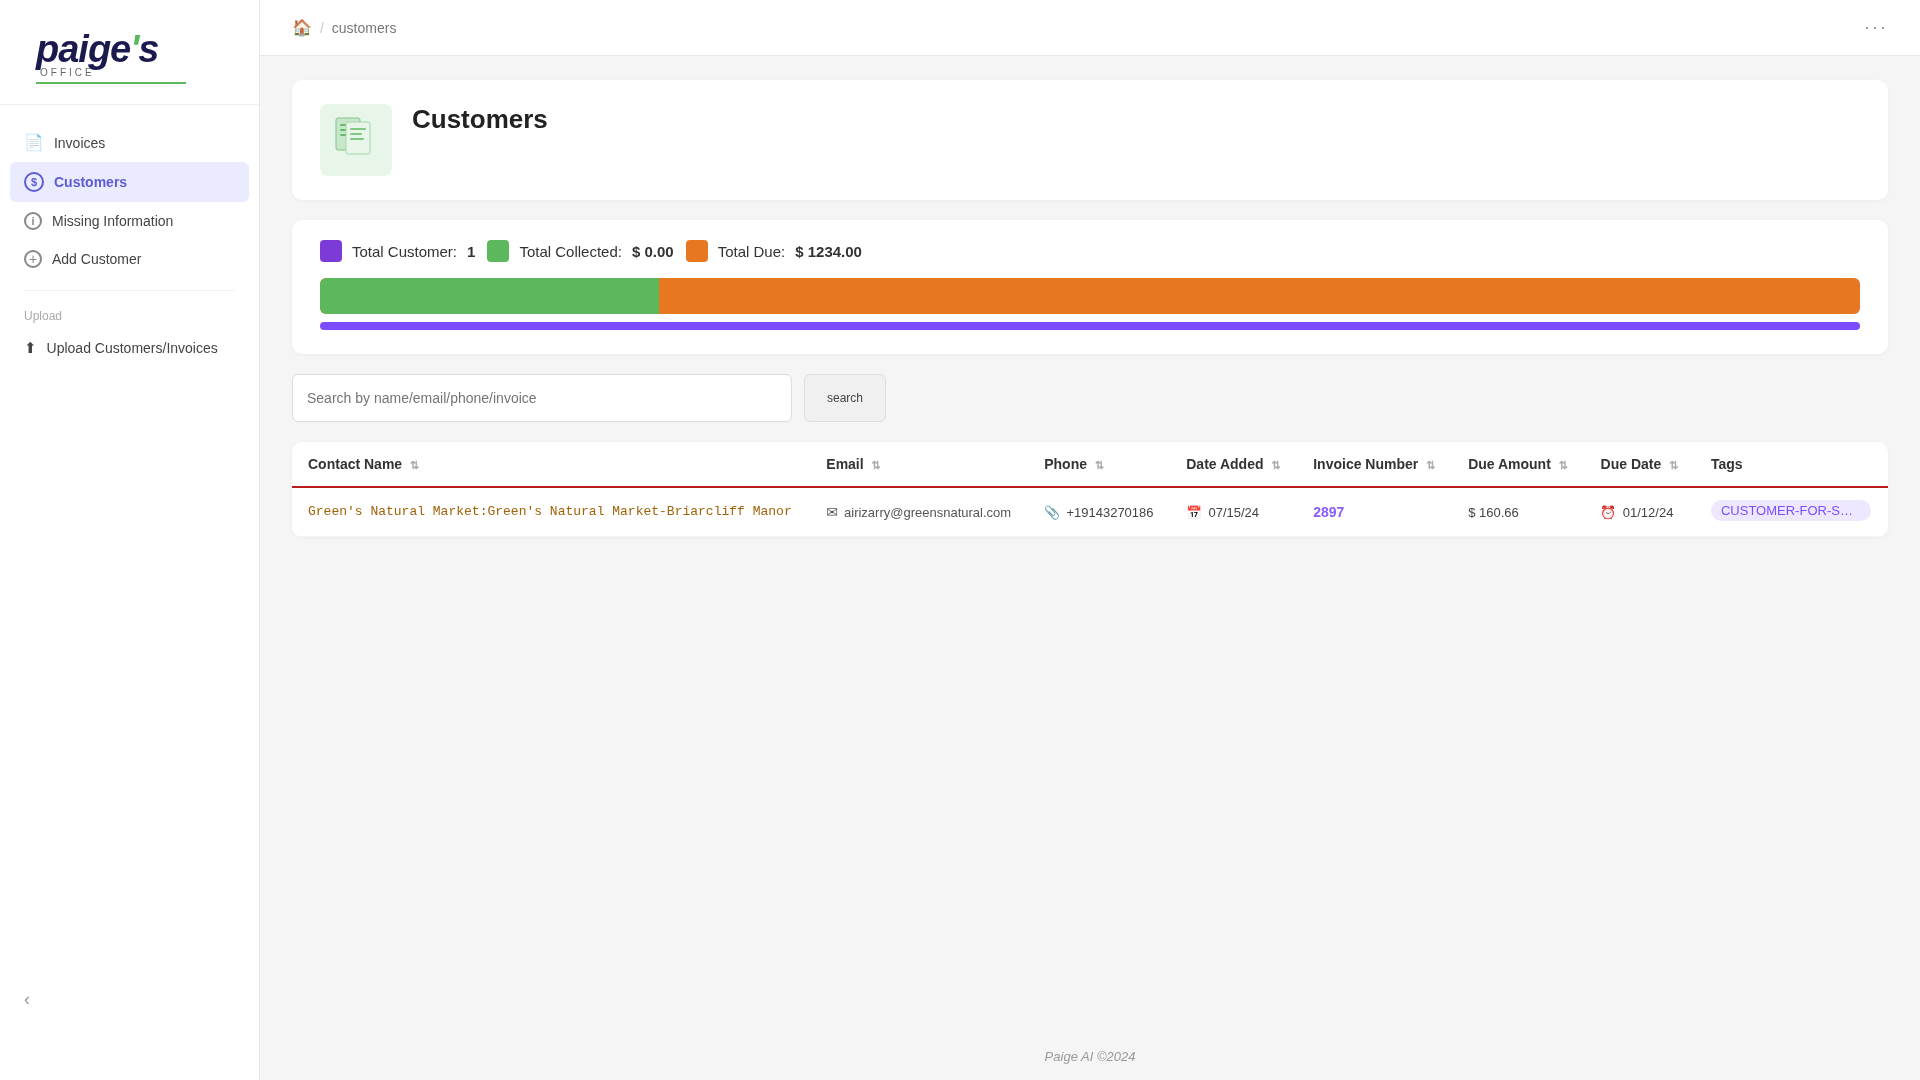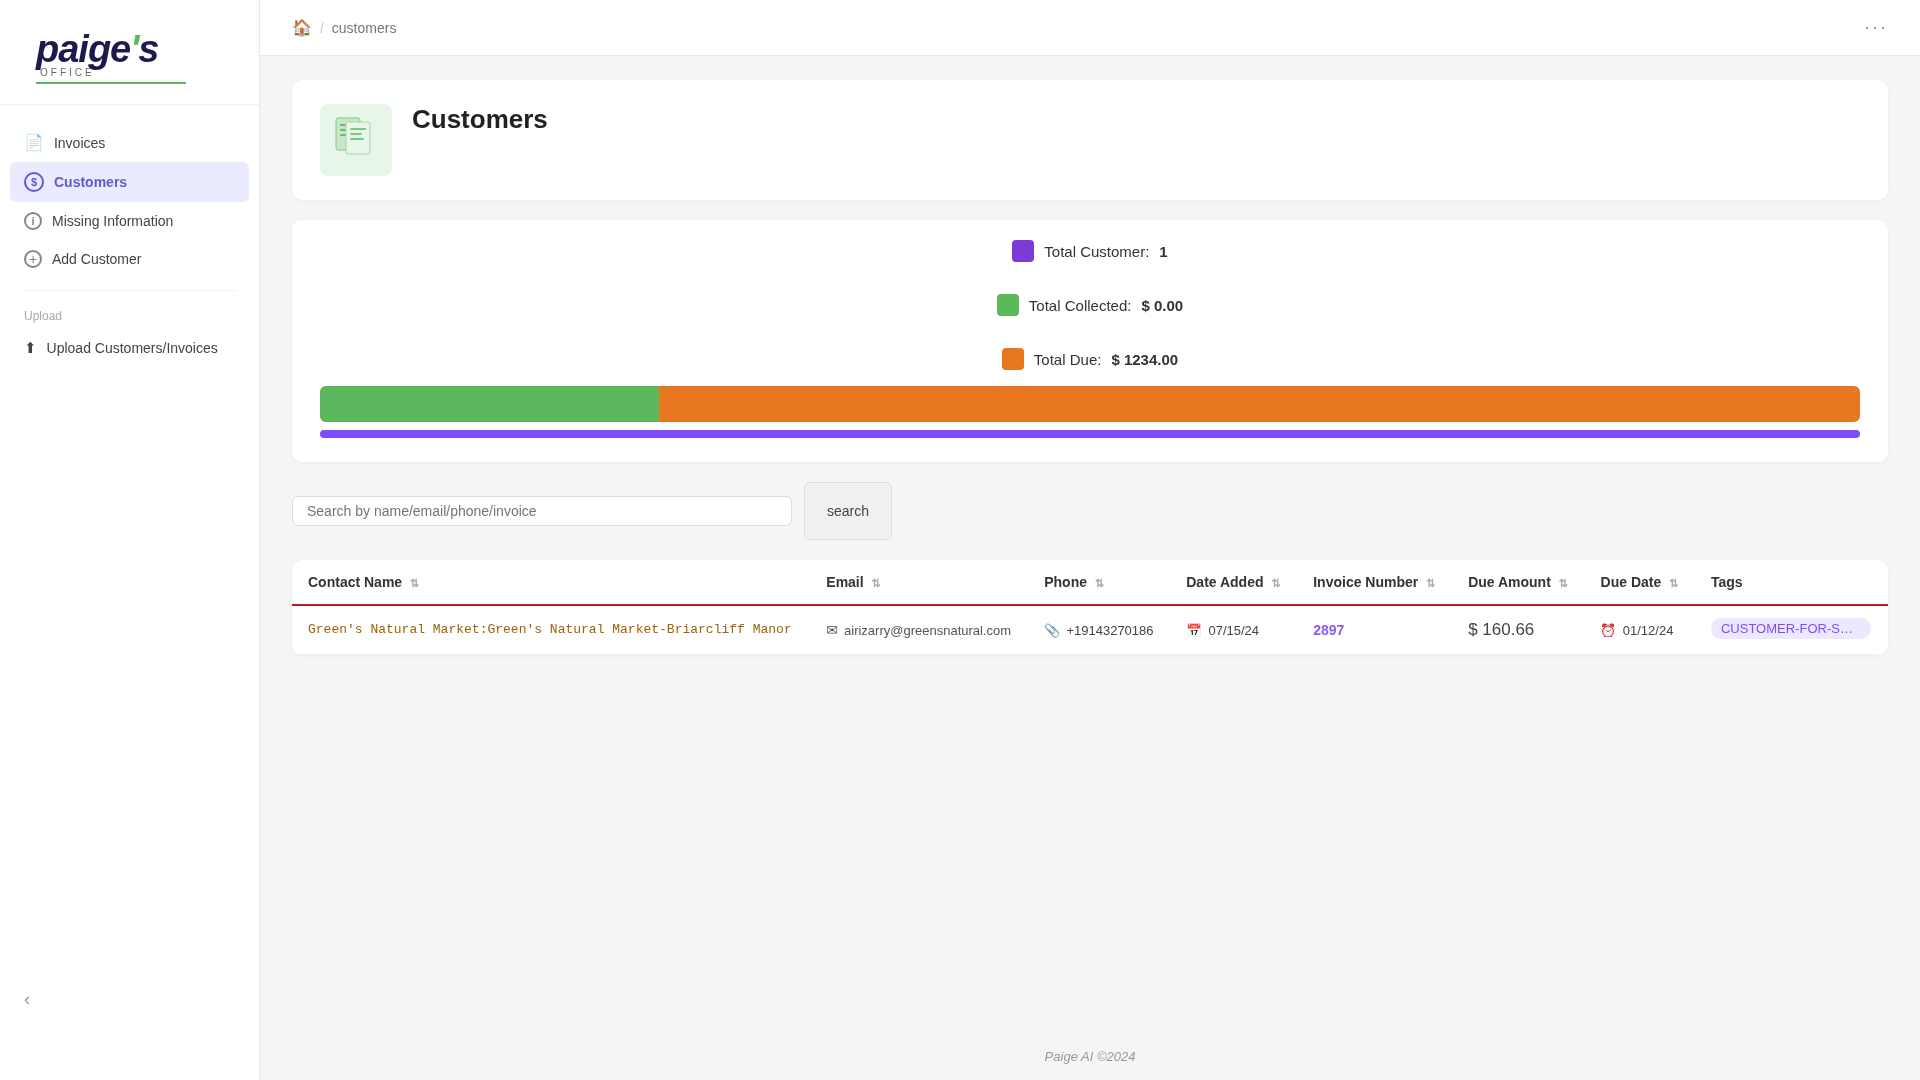--- a/index.html
+++ b/index.html
@@ -136,23 +136,22 @@
     .stats-card {
       background: #fff;
       border-radius: 10px;
       padding: 20px 28px 24px;
       margin-bottom: 20px;
       box-shadow: 0 1px 4px rgba(0,0,0,0.04);
     }
     .stats-row {
       display: flex;
       align-items: center;
-      gap: 32px;
+      gap: 12px;
       margin-bottom: 16px;
-      flex-direction: column;
     }
     .stat-item {
       display: flex;
       align-items: center;
       gap: 10px;
       font-size: 15px;
       color: #333;
     }
     .stat-color-box {
       width: 22px;
@@ -185,36 +184,36 @@
     
     .search-row {
       display: flex;
       align-items: center;
       gap: 12px;
       margin-bottom: 20px;
     }
     .search-input {
       flex: 1;
       max-width: 500px;
-      height: 30px;
+      height: 48px;
       border: 1px solid #ddd;
       border-radius: 6px;
       padding: 0 14px;
       font-size: 14px;
       color: #888;
       outline: none;
       background: #fff;
     }
     .search-btn {
-      height: 58px;
+      height: 48px;
       padding: 0 22px;
       background: #f0f0f0;
       border: 1px solid #ddd;
       border-radius: 6px;
-      font-size: 14px;
+      font-size: 12px;
       color: #444;
       cursor: pointer;
       font-weight: 500;
     }
 
     
     .table-card {
       background: #fff;
       border-radius: 10px;
       box-shadow: 0 1px 4px rgba(0,0,0,0.04);
@@ -248,21 +247,21 @@
     .data-table tbody td {
       padding: 12px 16px;
       vertical-align: middle;
       color: #444;
     }
     .contact-name-cell { font-size: 13px; line-height: 1.4; color: #a16207; font-family: Liberation Mono, monospace; }
     .email-cell { display: flex; align-items: center; gap: 6px; color: #555; font-size: 13px; }
     .phone-cell { display: flex; align-items: center; gap: 6px; font-size: 13px; }
     .date-cell { display: flex; align-items: center; gap: 6px; font-size: 13px; }
     .invoice-num { font-weight: 600; color: #8b5cf6; }
-    .due-amount { font-size: 17px; }
+    .due-amount { font-size: 13px; }
     .due-date-cell { display: flex; align-items: center; gap: 6px; font-size: 13px; }
     .tag-badge {
       background: #ede7ff;
       color: #7c4dff;
       border-radius: 12px;
       padding: 3px 10px;
       font-size: 13px;
       font-weight: 500;
       white-space: nowrap;
       overflow: hidden;

